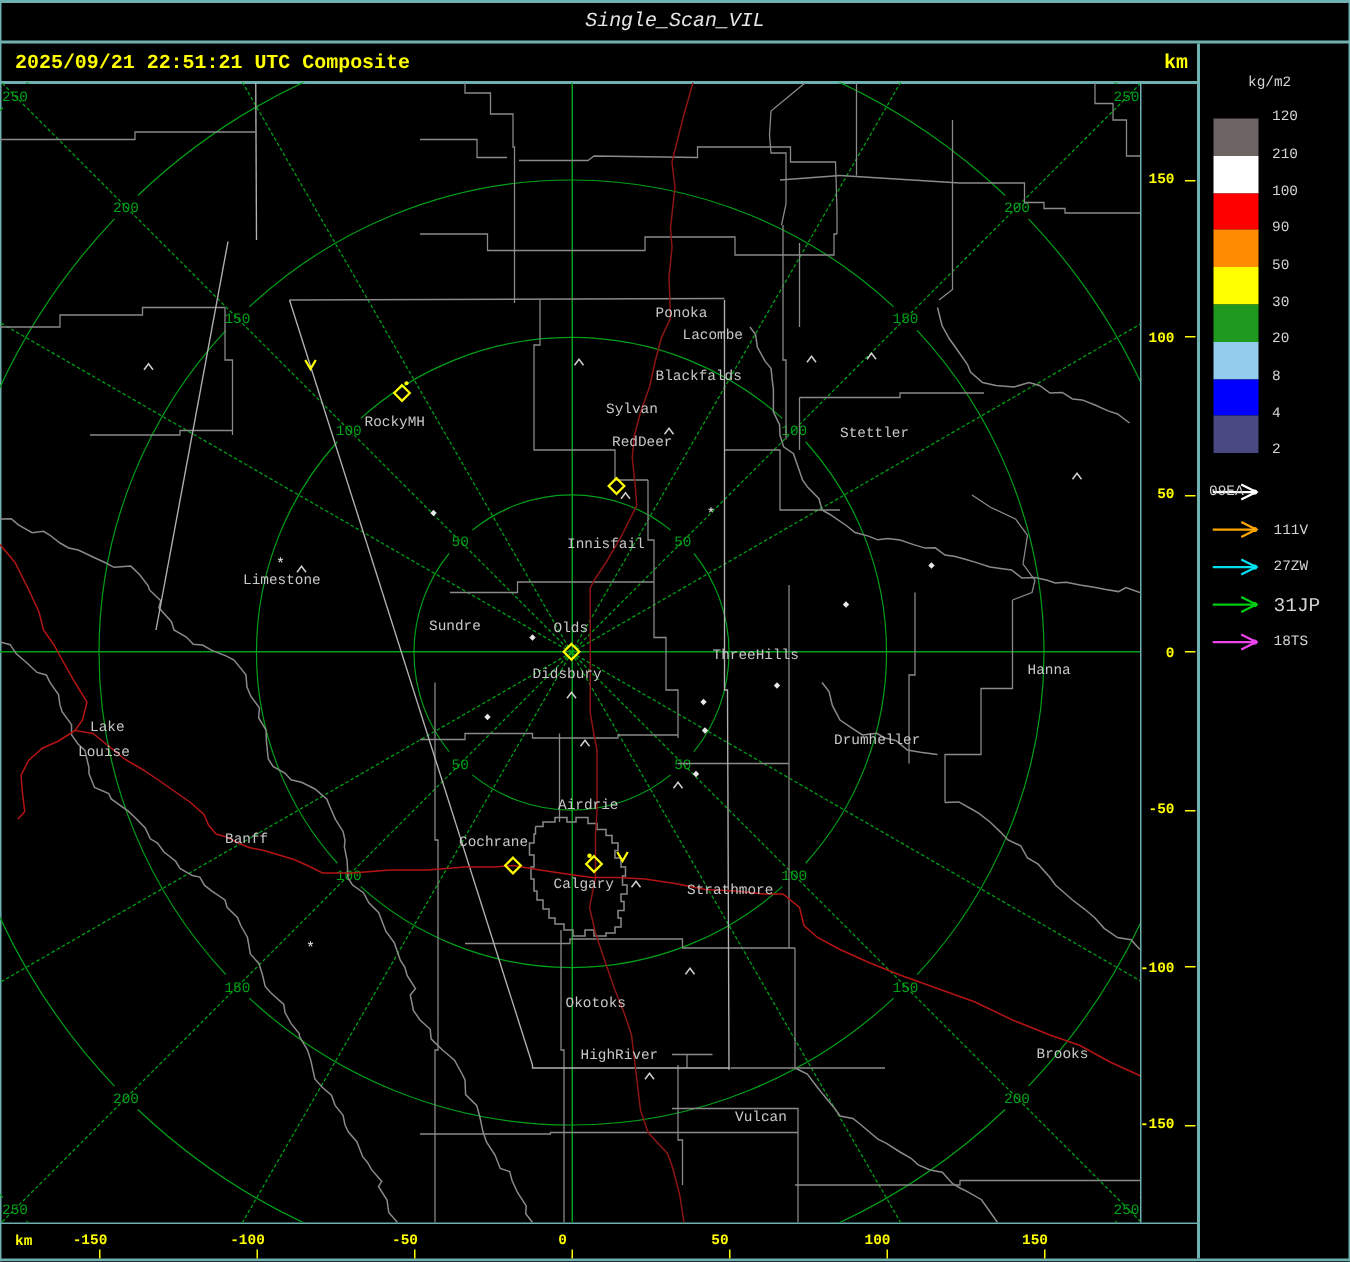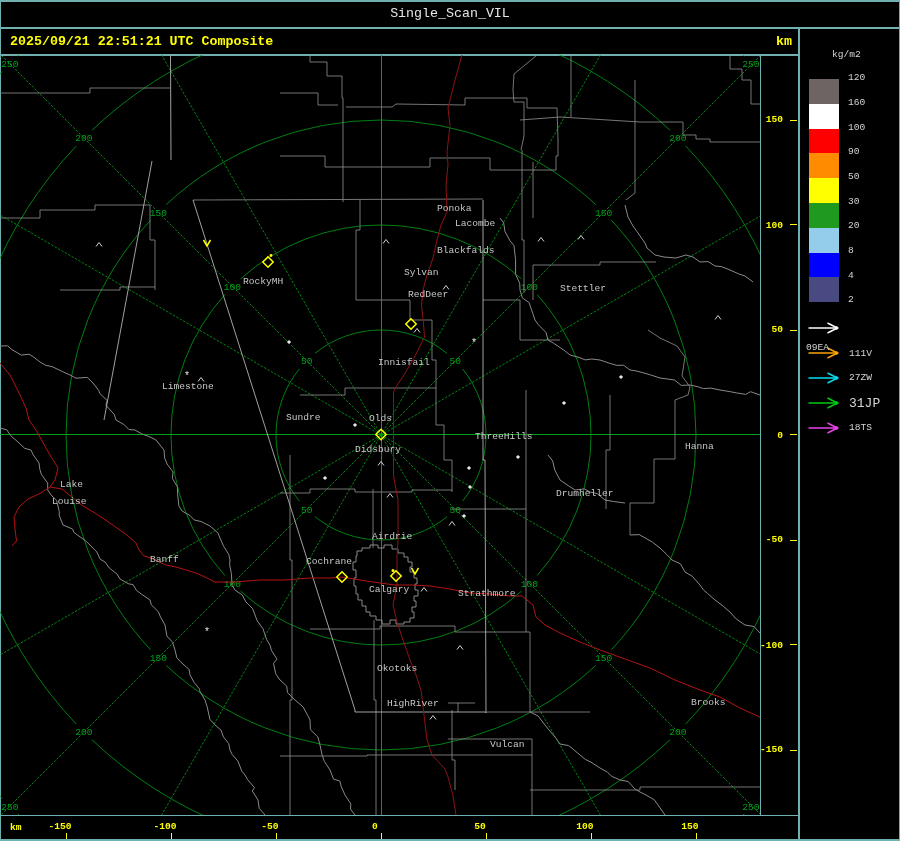--- a/index.html
+++ b/index.html
@@ -17,21 +17,21 @@
   <div class="cy" style="left:0;top:0;width:900px;height:2px;"></div>
   <div class="cy" style="left:0;top:27px;width:900px;height:2px;"></div>
   <div class="cy" style="left:0;top:839px;width:900px;height:2px;"></div>
   <div class="cy" style="left:0;top:0;width:1px;height:841px;"></div>
   <div class="cy" style="left:899px;top:0;width:1px;height:841px;"></div>
   <div class="cy" style="left:798px;top:29px;width:2px;height:810px;"></div>
   <div class="cy" style="left:0;top:54px;width:798px;height:2px;"></div>
   <div class="cy" style="left:0;top:815px;width:798px;height:1px;"></div>
   <div class="cy" style="left:760px;top:56px;width:1px;height:759px;"></div>
 
-  <div class="t wht" style="left:0;top:8px;width:900px;text-align:center;font-size:13.3px;">Single_Scan_VIL</div>
+  <div class="t wht" style="left:0;top:8px;width:900px;text-align:center;font-size:13.3px;font-style:italic;">Single_Scan_VIL</div>
   <div class="t ylw" style="left:10px;top:36px;font-size:13.3px;">2025/09/21 22:51:21 UTC Composite</div>
   <div class="t ylw" style="left:776px;top:36px;font-size:13.3px;">km</div>
 
   <svg style="position:absolute;left:0;top:55px;" width="760" height="760" viewBox="0 55 760 760">
 <path d="M447.1 516.6 A105.0 105.0 0 0 1 314.9 516.6" fill="none" stroke="#00a018" stroke-width="0.8"></path>
 <path d="M299.4 501.1 A105.0 105.0 0 0 1 299.4 368.9" fill="none" stroke="#00a018" stroke-width="0.8"></path>
 <path d="M314.9 353.4 A105.0 105.0 0 0 1 447.1 353.4" fill="none" stroke="#00a018" stroke-width="0.8"></path>
 <path d="M462.6 368.9 A105.0 105.0 0 0 1 462.6 501.1" fill="none" stroke="#00a018" stroke-width="0.8"></path>
 <path d="M521.5 591.1 A210.0 210.0 0 0 1 240.5 591.1" fill="none" stroke="#00a018" stroke-width="0.8"></path>
 <path d="M224.9 575.5 A210.0 210.0 0 0 1 224.9 294.5" fill="none" stroke="#00a018" stroke-width="0.8"></path>
@@ -231,21 +231,21 @@
 <div class="t ylw ax" style="left:460px;top:821px;width:40px;text-align:center;">50</div>
 <div style="position:absolute;left:486px;top:833px;width:1px;height:6px;background:#ffff00;"></div>
 <div class="t ylw ax" style="left:565px;top:821px;width:40px;text-align:center;">100</div>
 <div style="position:absolute;left:591px;top:833px;width:1px;height:6px;background:#ffff00;"></div>
 <div class="t ylw ax" style="left:670px;top:821px;width:40px;text-align:center;">150</div>
 <div style="position:absolute;left:696px;top:833px;width:1px;height:6px;background:#ffff00;"></div>
 <div class="t" style="left:832px;top:49px;font-size:9.6px;color:#d4d4d4;">kg/m2</div>
 <div style="position:absolute;left:809px;top:79.0px;width:30px;height:24.8px;background:#6e6464;"></div>
 <div class="t" style="left:848px;top:72.2px;font-size:9.6px;color:#d4d4d4;">120</div>
 <div style="position:absolute;left:809px;top:103.8px;width:30px;height:24.8px;background:#ffffff;"></div>
-<div class="t" style="left:848px;top:96.9px;font-size:9.6px;color:#d4d4d4;">160</div>
+<div class="t" style="left:848px;top:96.9px;font-size:9.6px;color:#d4d4d4;">210</div>
 <div style="position:absolute;left:809px;top:128.6px;width:30px;height:24.8px;background:#ff0000;"></div>
 <div class="t" style="left:848px;top:121.5px;font-size:9.6px;color:#d4d4d4;">100</div>
 <div style="position:absolute;left:809px;top:153.4px;width:30px;height:24.8px;background:#ff8c00;"></div>
 <div class="t" style="left:848px;top:146.2px;font-size:9.6px;color:#d4d4d4;">90</div>
 <div style="position:absolute;left:809px;top:178.2px;width:30px;height:24.8px;background:#ffff00;"></div>
 <div class="t" style="left:848px;top:170.9px;font-size:9.6px;color:#d4d4d4;">50</div>
 <div style="position:absolute;left:809px;top:203.0px;width:30px;height:24.8px;background:#1f9a1f;"></div>
 <div class="t" style="left:848px;top:195.6px;font-size:9.6px;color:#d4d4d4;">30</div>
 <div style="position:absolute;left:809px;top:227.8px;width:30px;height:24.8px;background:#94ccec;"></div>
 <div class="t" style="left:848px;top:220.2px;font-size:9.6px;color:#d4d4d4;">20</div>
@@ -264,17 +264,17 @@
 <line x1="9.5" y1="63.0" x2="37" y2="63.0" stroke="#00e0f0" stroke-width="1.5"></line>
 <path d="M28.5 58.0 L38.5 63.0 L28.5 68.0" fill="none" stroke="#00e0f0" stroke-width="1.5"></path>
 <circle cx="37.5" cy="63.0" r="1.7" fill="#00e0f0"></circle>
 <line x1="9.5" y1="88.0" x2="37" y2="88.0" stroke="#00cc10" stroke-width="1.5"></line>
 <path d="M28.5 83.0 L38.5 88.0 L28.5 93.0" fill="none" stroke="#00cc10" stroke-width="1.5"></path>
 <circle cx="37.5" cy="88.0" r="1.7" fill="#00cc10"></circle>
 <line x1="9.5" y1="113.0" x2="37" y2="113.0" stroke="#ee44ee" stroke-width="1.5"></line>
 <path d="M28.5 108.0 L38.5 113.0 L28.5 118.0" fill="none" stroke="#ee44ee" stroke-width="1.5"></path>
 <circle cx="37.5" cy="113.0" r="1.7" fill="#ee44ee"></circle>
 </svg>
-<div class="t" style="left:806px;top:322px;font-size:9.6px;color:#d4d4d4;margin-top:20px;">09EA</div>
+<div class="t" style="left:806px;top:322px;font-size:9.6px;color:#d4d4d4;">09EA</div>
 <div class="t" style="left:849px;top:348px;font-size:9.6px;color:#d4d4d4;">111V</div>
 <div class="t" style="left:849px;top:372px;font-size:9.6px;color:#d4d4d4;">27ZW</div>
 <div class="t" style="left:849px;top:398px;font-size:13px;color:#d4d4d4;">31JP</div>
 <div class="t" style="left:849px;top:422px;font-size:9.6px;color:#d4d4d4;">18TS</div>
 
 </body></html>

